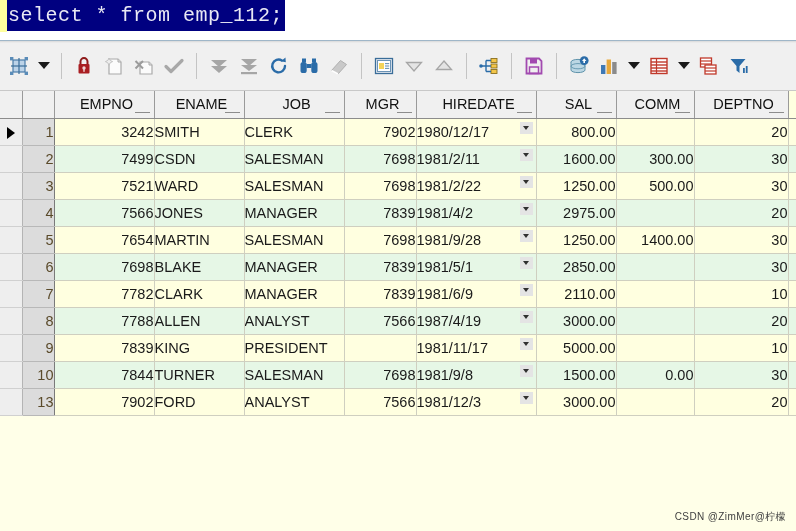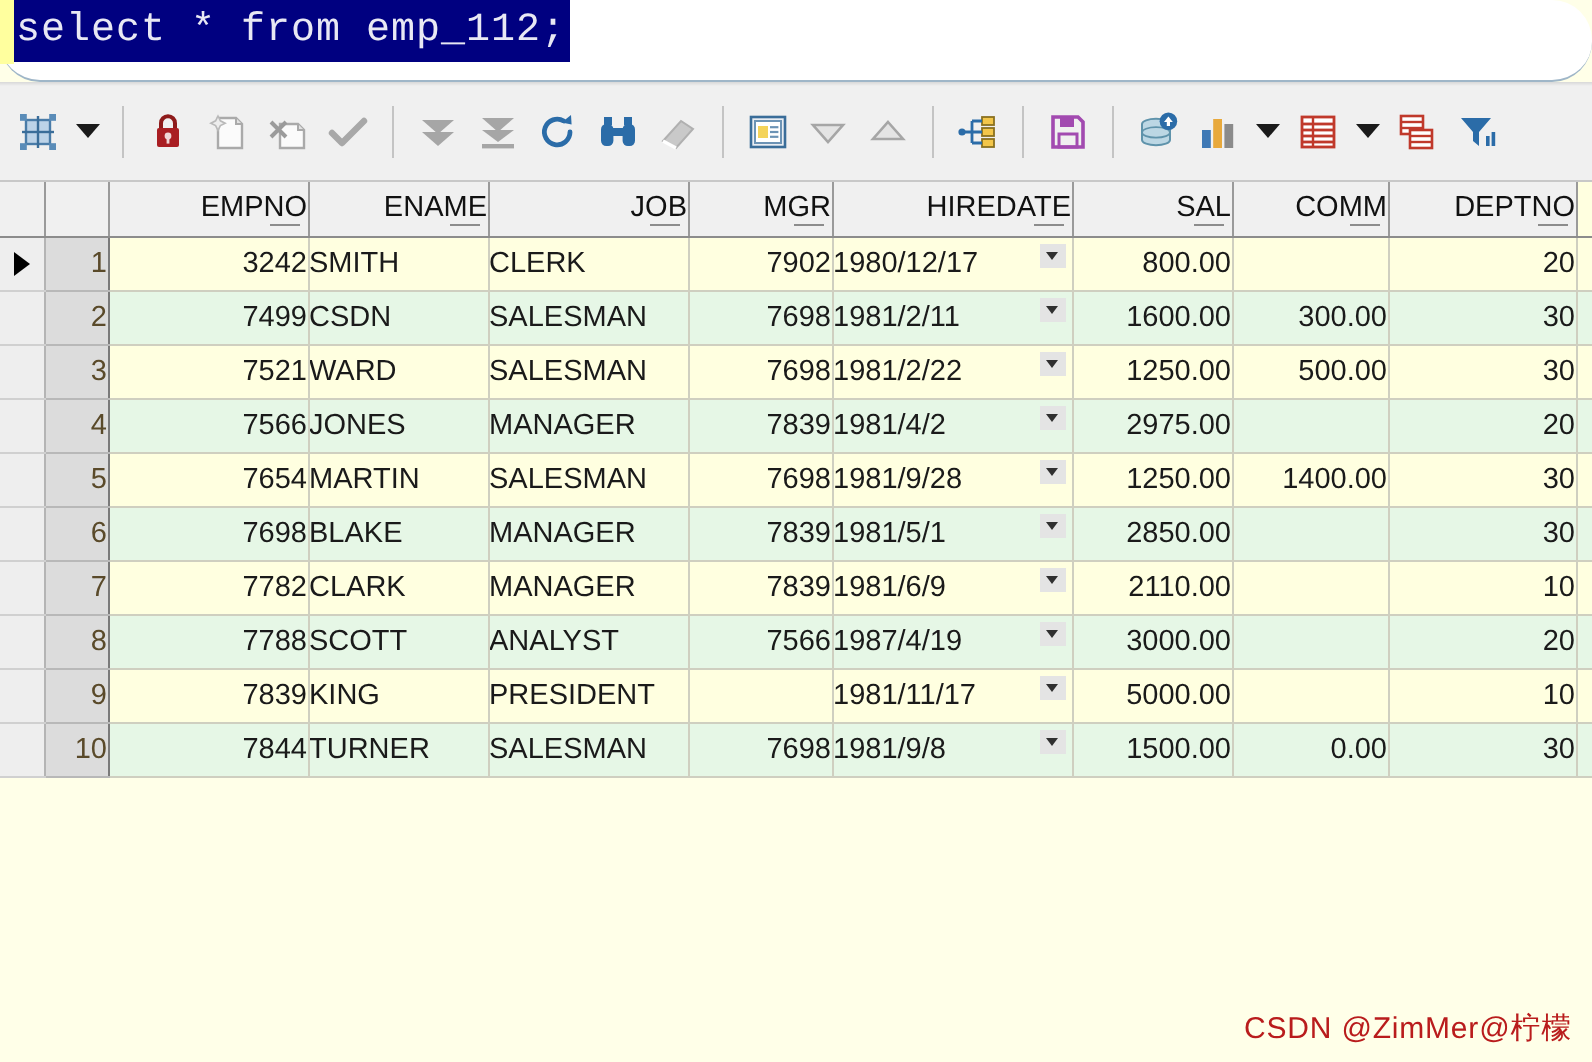--- a/index.html
+++ b/index.html
@@ -23,21 +23,20 @@
 
   
   .editor {
     position: relative;
     height: 41px;
     background: #ffffff;
     border-bottom: 1px solid #9fb6c8;
     box-sizing: border-box;
     display: flex;
     align-items: flex-start;
-    border-radius: 20px;
   }
   .editor-gutter {
     width: 6px;
     height: 32px;
     background: #ffff9e;
     border-right: 1px solid #ffff9e;
     flex: 0 0 auto;
   }
   .editor-body {
     position: relative;
@@ -120,21 +119,21 @@
     box-sizing: border-box;
     overflow: hidden;
     white-space: nowrap;
     font-weight: normal;
   }
   
   thead th {
     background: #f0f0f0;
     border-right: 1px solid #9a9a9a;
     border-bottom: 1px solid #8c8c8c;
-    text-align: right;
+    text-align: center;
     position: relative;
     font-size: 14.5px;
     color: #111111;
     height: 25px;
   }
   thead th .hdr-label {
     display: block;
     padding-left: 5px;
     line-height: 24px;
   }
@@ -206,22 +205,22 @@
     color: #5a4a2a;
     font-size: 14.5px;
   }
   td.blank-col { border-right: none; }
 
   
   .watermark {
     position: absolute;
     right: 10px;
     bottom: 7px;
-    font-size: 15px;
-    color: #b91c1c;
+    font-size: 10px;
+    color: #404040;
     font-family: "Liberation Sans", sans-serif;
     letter-spacing: 0.4px;
     pointer-events: none;
   }
   
   .hdr-tail {
     background: #ffffe0;
     border-right: none;
     border-bottom: 1px solid #8c8c8c;
   }
@@ -577,21 +576,21 @@
             <td class="date"><span>1981/6/9</span><span class="dd"></span></td>
             <td class="num">2110.00</td>
             <td class="num"></td>
             <td class="num">10</td>
             <td class="blank-col"></td>
           </tr>
           <tr class="even">
             <td class="cell-marker"></td>
             <td class="cell-rownum">8</td>
             <td class="num">7788</td>
-            <td class="txt">SCOTT</td>
+            <td class="txt">ALLEN</td>
             <td class="txt">ANALYST</td>
             <td class="num">7566</td>
             <td class="date"><span>1987/4/19</span><span class="dd"></span></td>
             <td class="num">3000.00</td>
             <td class="num"></td>
             <td class="num">20</td>
             <td class="blank-col"></td>
           </tr>
           <tr class="odd">
             <td class="cell-marker"></td>
@@ -612,18 +611,31 @@
             <td class="num">7844</td>
             <td class="txt">TURNER</td>
             <td class="txt">SALESMAN</td>
             <td class="num">7698</td>
             <td class="date"><span>1981/9/8</span><span class="dd"></span></td>
             <td class="num">1500.00</td>
             <td class="num">0.00</td>
             <td class="num">30</td>
             <td class="blank-col"></td>
           </tr>
+          <tr class="odd">
+            <td class="cell-marker"></td>
+            <td class="cell-rownum">13</td>
+            <td class="num">7902</td>
+            <td class="txt">FORD</td>
+            <td class="txt">ANALYST</td>
+            <td class="num">7566</td>
+            <td class="date"><span>1981/12/3</span><span class="dd"></span></td>
+            <td class="num">3000.00</td>
+            <td class="num"></td>
+            <td class="num">20</td>
+            <td class="blank-col"></td>
+          </tr>
         </tbody>
     </table>
     <div class="watermark">CSDN @ZimMer@柠檬</div>
   </div>
 
 </div>
 
 </body></html>

